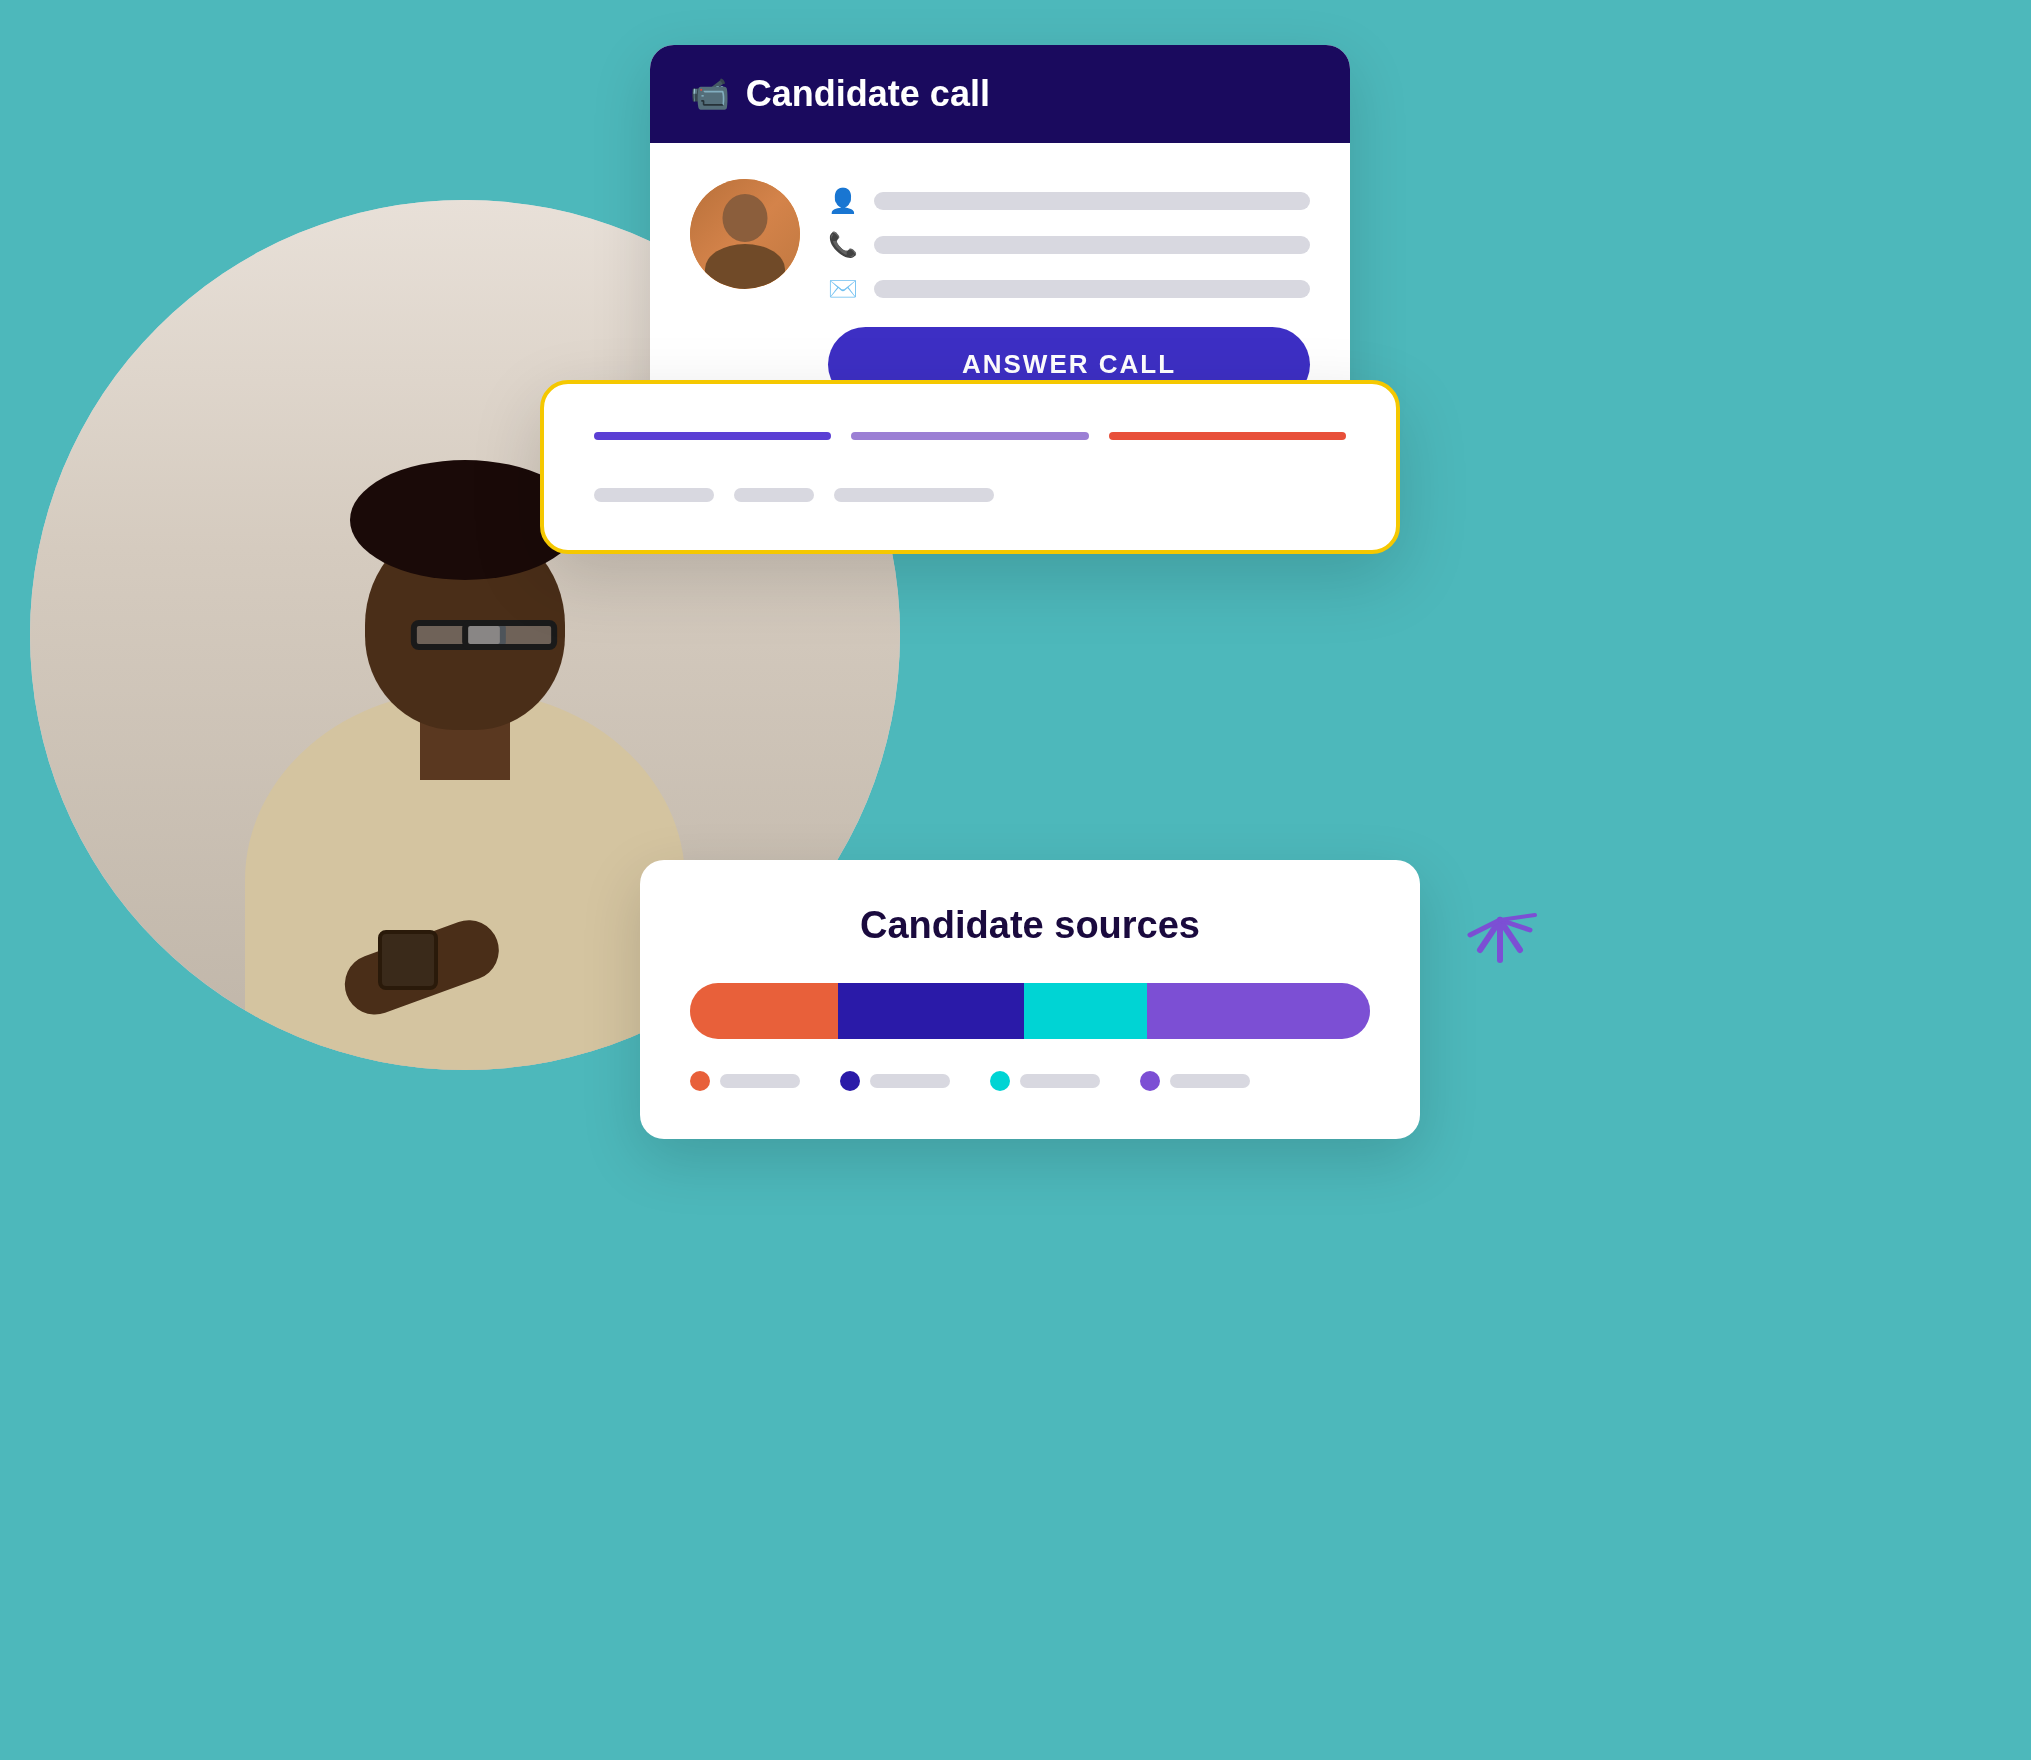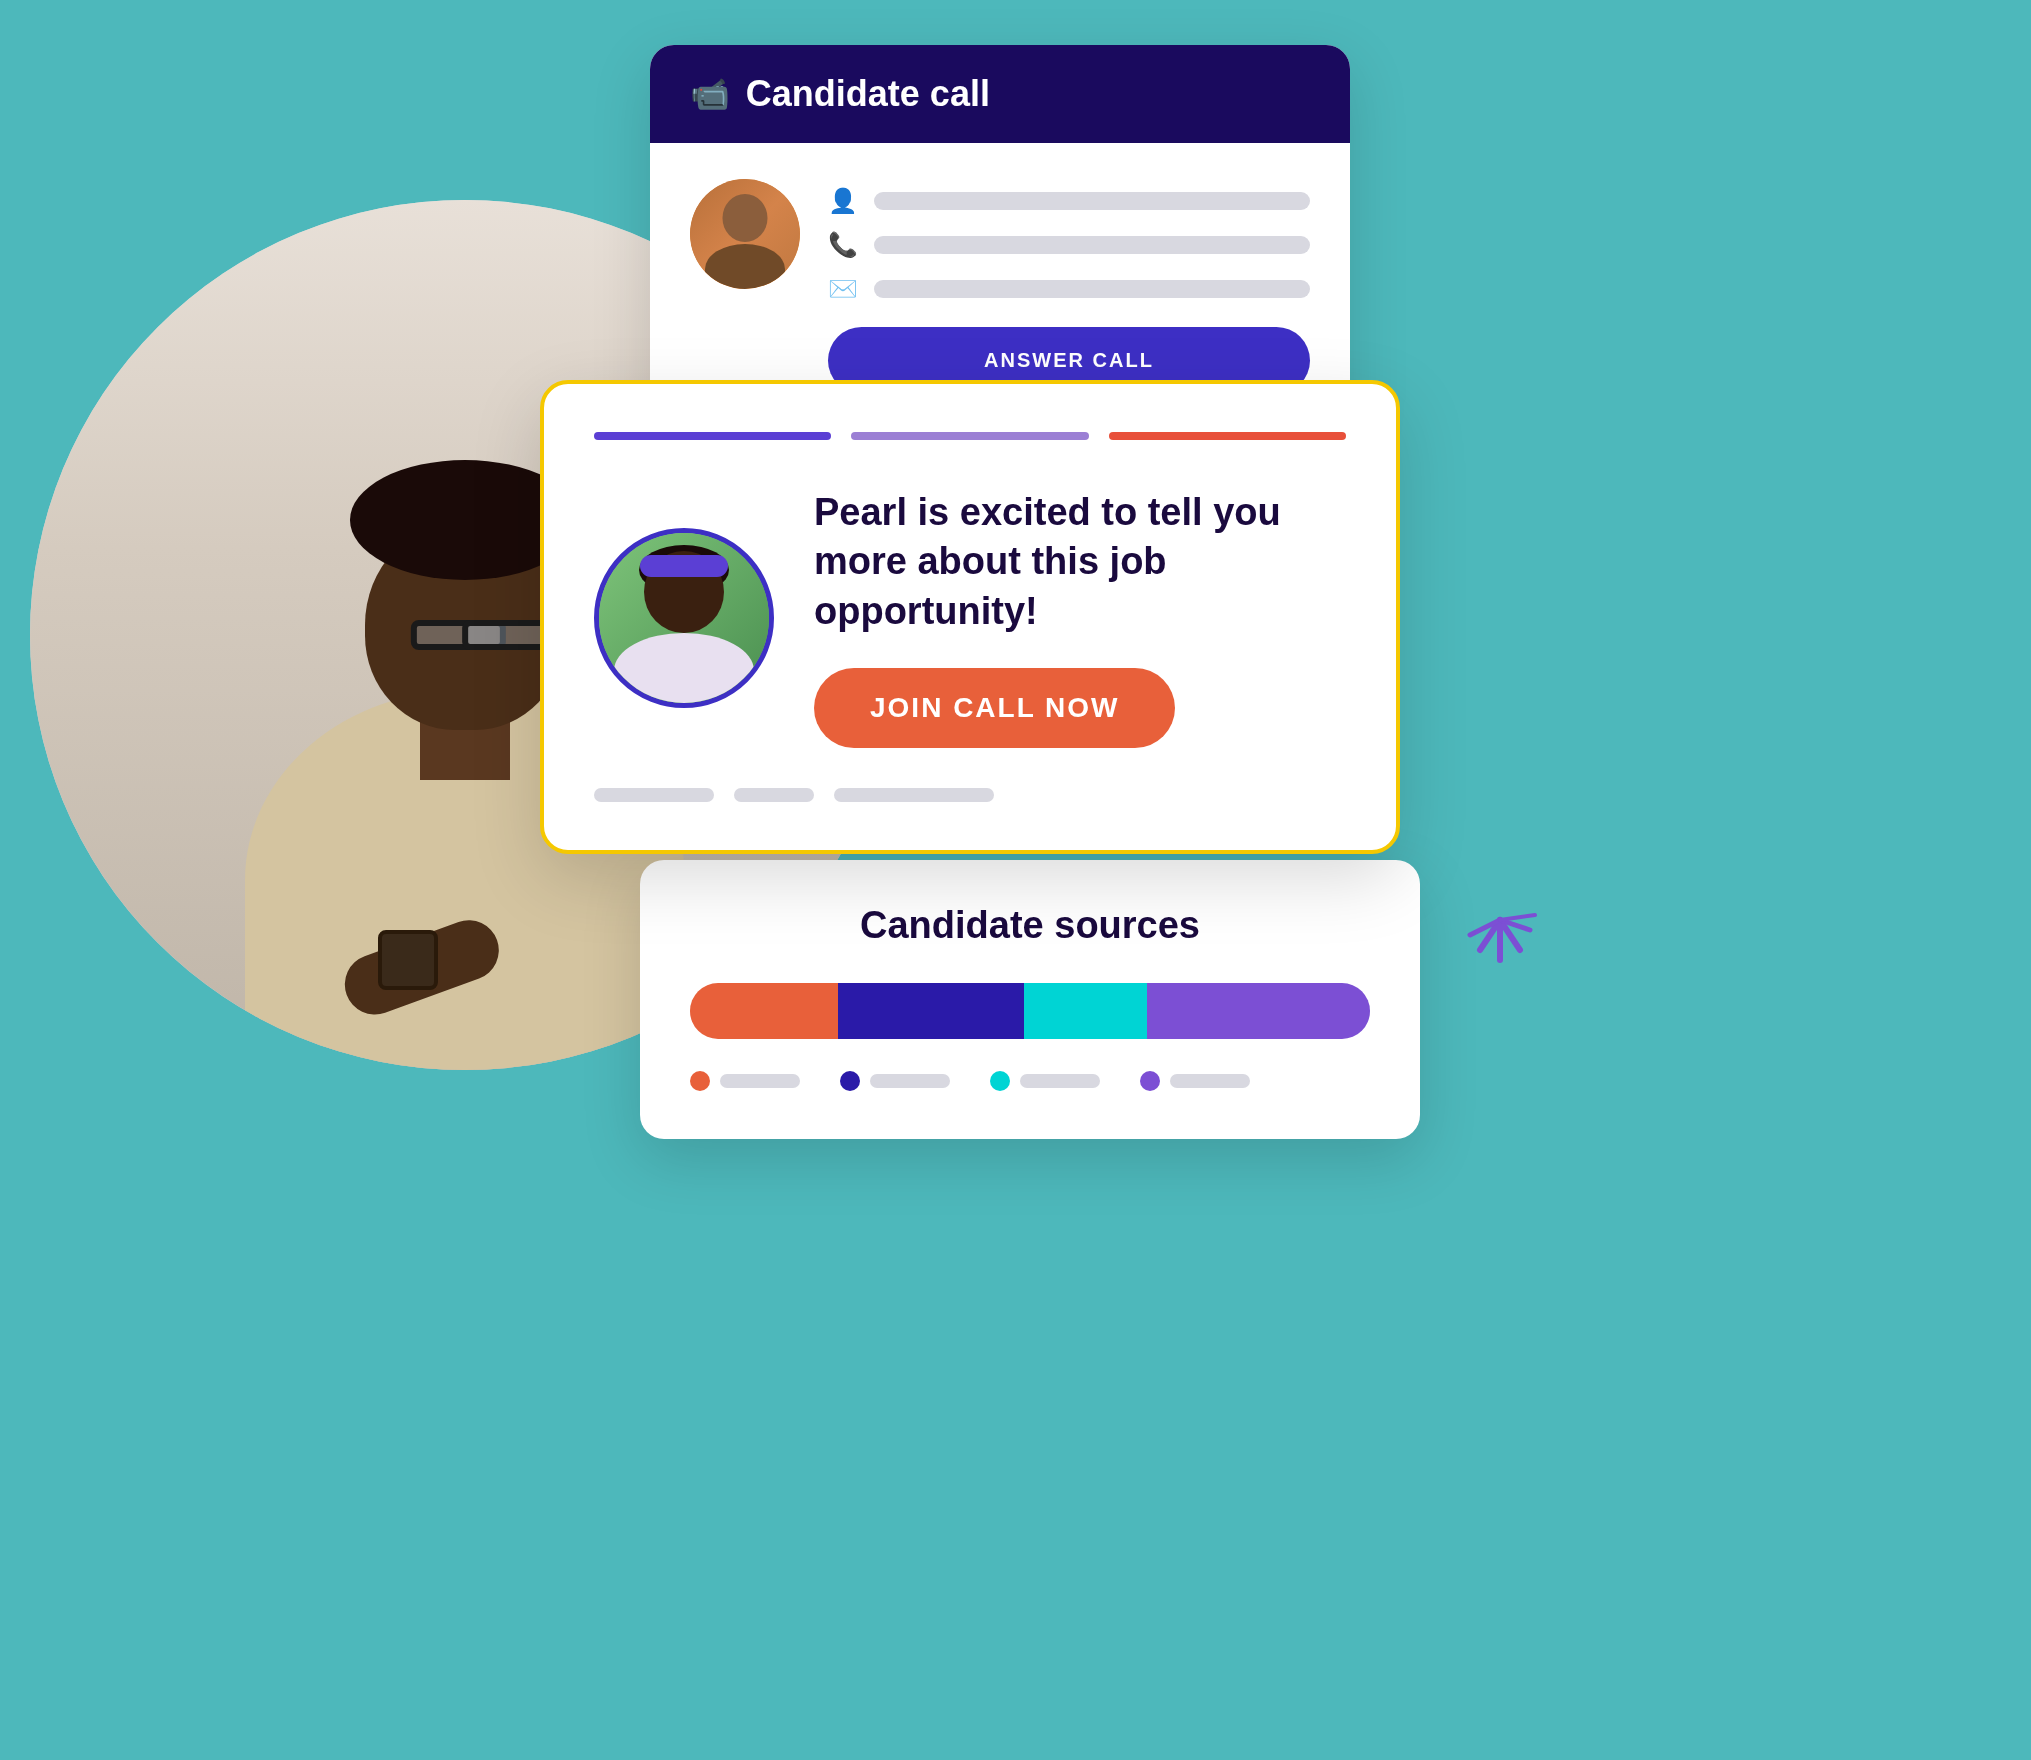--- a/index.html
+++ b/index.html
@@ -152,21 +152,21 @@
     }
 
     .info-bar.long { width: 180px; }
     .info-bar.medium { width: 140px; }
     .info-bar.short { width: 160px; }
 
     .answer-call-btn {
       display: inline-block;
       background: #3d2fc4;
       color: white;
-      font-size: 20px;
+      font-size: 26px;
       font-weight: 800;
       letter-spacing: 2px;
       padding: 22px 48px;
       border-radius: 50px;
       border: none;
       cursor: pointer;
       margin-top: 8px;
     }
 
     
@@ -433,42 +433,20 @@
 </div>
 
 <div class="featured-card">
 
   <div class="featured-card-tabs">
     <div class="tab-line purple"></div>
     <div class="tab-line lavender"></div>
     <div class="tab-line orange"></div>
   </div>
 
-  <div class="featured-card-content">
-
-    <div class="featured-avatar">
-      <div class="featured-avatar-inner">
-
-        <div style="position:absolute;inset:0;background:linear-gradient(135deg,#7ec47a,#4a8f50);"></div>
-
-        <div class="featured-hair"></div>
-
-        <div class="featured-head"></div>
-
-        <div class="featured-body"></div>
-
-        <div style="position:absolute;top:22px;left:50%;transform:translateX(-50%);width:88px;height:22px;background:#5b3fd4;border-radius:11px;z-index:3;"></div>
-      </div>
-    </div>
-
-    <div class="featured-text-section">
-      <div class="featured-text">Pearl is excited to tell you more about this job opportunity!</div>
-      <button class="join-call-btn">JOIN CALL NOW</button>
-    </div>
-  </div>
 
   <div class="featured-bottom-bars">
     <div class="bottom-bar" style="width:120px;"></div>
     <div class="bottom-bar" style="width:80px;"></div>
     <div class="bottom-bar" style="width:160px;"></div>
   </div>
 </div>
 
 <div class="sources-card">
   <div class="sources-title">Candidate sources</div>

